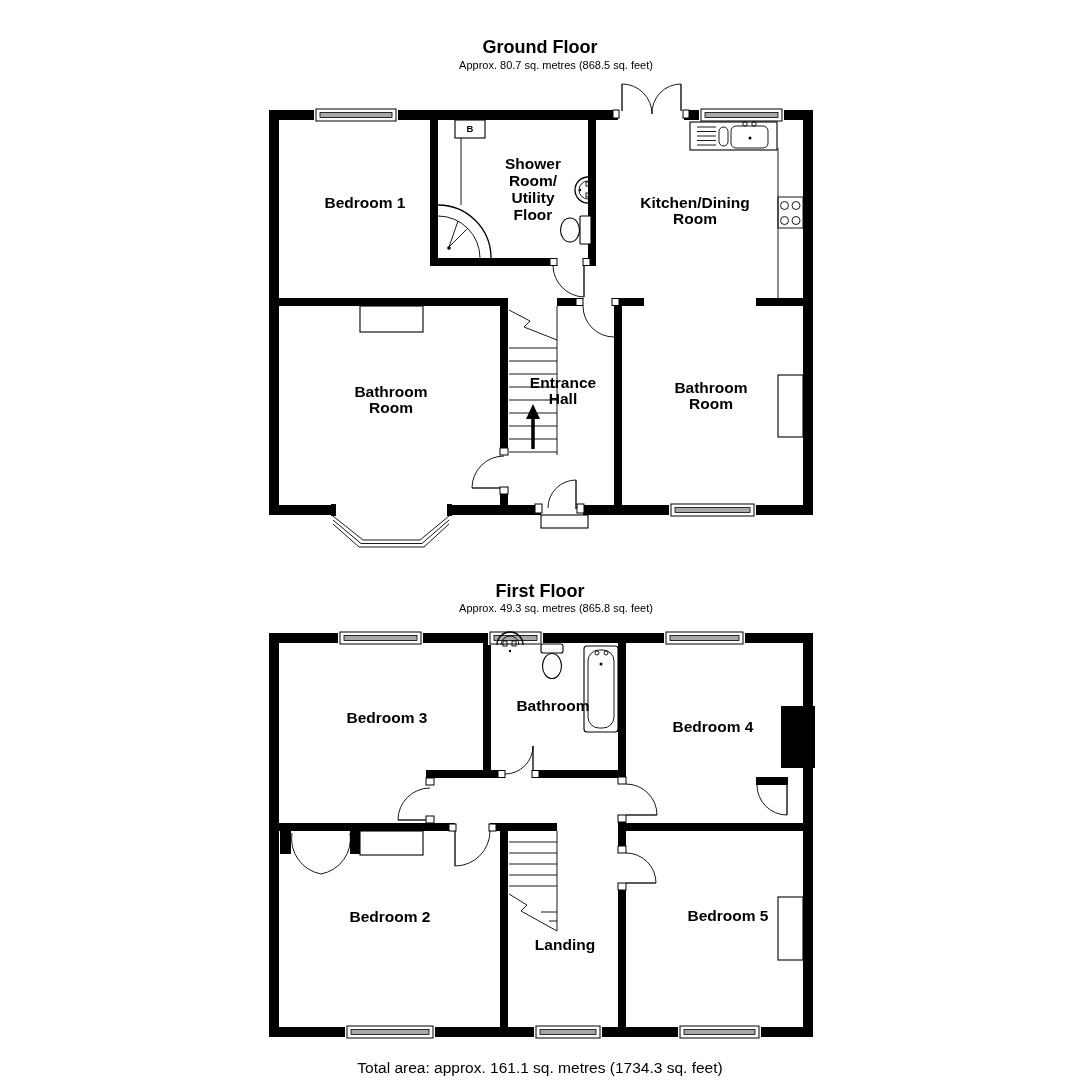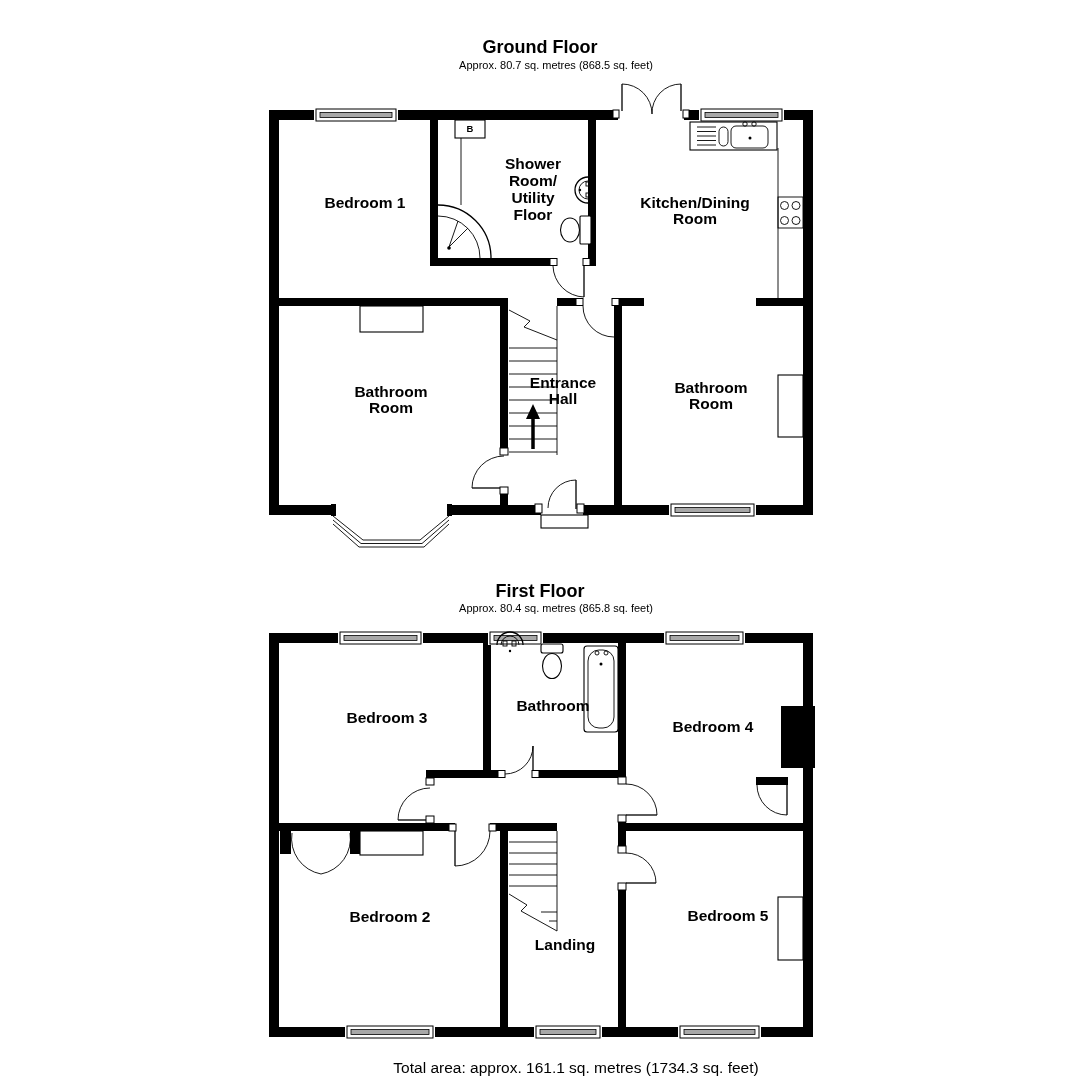--- a/index.html
+++ b/index.html
@@ -13,21 +13,21 @@
   .fx{fill:#fff;stroke:#000;stroke-width:1.1px;}
   .win-o{fill:#fff;stroke:#000;stroke-width:1px;}
   .win-i{stroke:#000;stroke-width:0.8px;}
   .hg{fill:#fff;stroke:#000;stroke-width:1px;}
   .arrow{stroke:#000;stroke-width:3.5px;}
   .lbl{position:absolute;transform:translate(-50%,-50%);text-align:center;font-weight:700;
        font-size:15.5px;line-height:16px;color:#000;white-space:nowrap;}
   .lbl span{display:block;}
   .title{font-size:18px;}
   .sub{font-weight:400;font-size:11px;margin-left:16px;}
-  .ftr{font-weight:400;font-size:15.5px;margin-left:36px;}
+  .ftr{font-weight:400;font-size:15.5px;}
   .tiny{font-size:9.5px;}
   .lh17 span{line-height:17px;margin-left:28px;}
 </style>
 </head>
 <body>
 
 <div class="canvas">
 
 <svg width="1080" height="1080" viewBox="0 0 1080 1080">
 
@@ -342,21 +342,21 @@
   <span>Entrance</span>
   <span>Hall</span>
 </div>
 <div class="lbl" style="left:711px;top:396px">
   <span>Bathroom</span>
   <span>Room</span>
 </div>
 <div class="lbl tiny" style="left:470px;top:129px">B</div>
 
 <div class="lbl title" style="left:540px;top:591px">First Floor</div>
-<div class="lbl sub" style="left:540px;top:608px">Approx. 80.4 sq. metres (865.8 sq. feet)</div>
+<div class="lbl sub" style="left:540px;top:608px">Approx. 49.3 sq. metres (865.8 sq. feet)</div>
 
 <div class="lbl" style="left:387px;top:718px">Bedroom 3</div>
 <div class="lbl" style="left:553px;top:706px">Bathroom</div>
 <div class="lbl" style="left:713px;top:727px">Bedroom 4</div>
 <div class="lbl" style="left:390px;top:917px">Bedroom 2</div>
 <div class="lbl" style="left:565px;top:945px">Landing</div>
 <div class="lbl" style="left:728px;top:916px">Bedroom 5</div>
 
 <div class="lbl ftr" style="left:540px;top:1068px">Total area: approx. 161.1 sq. metres (1734.3 sq. feet)</div>
 

